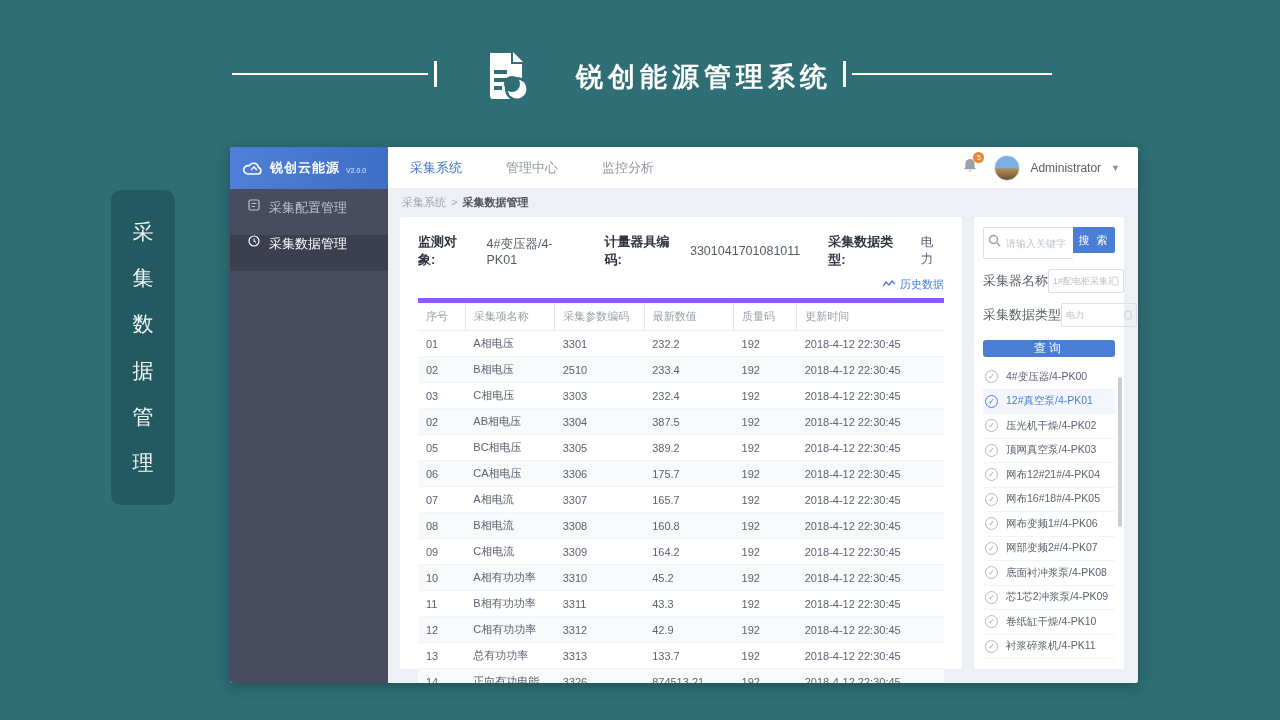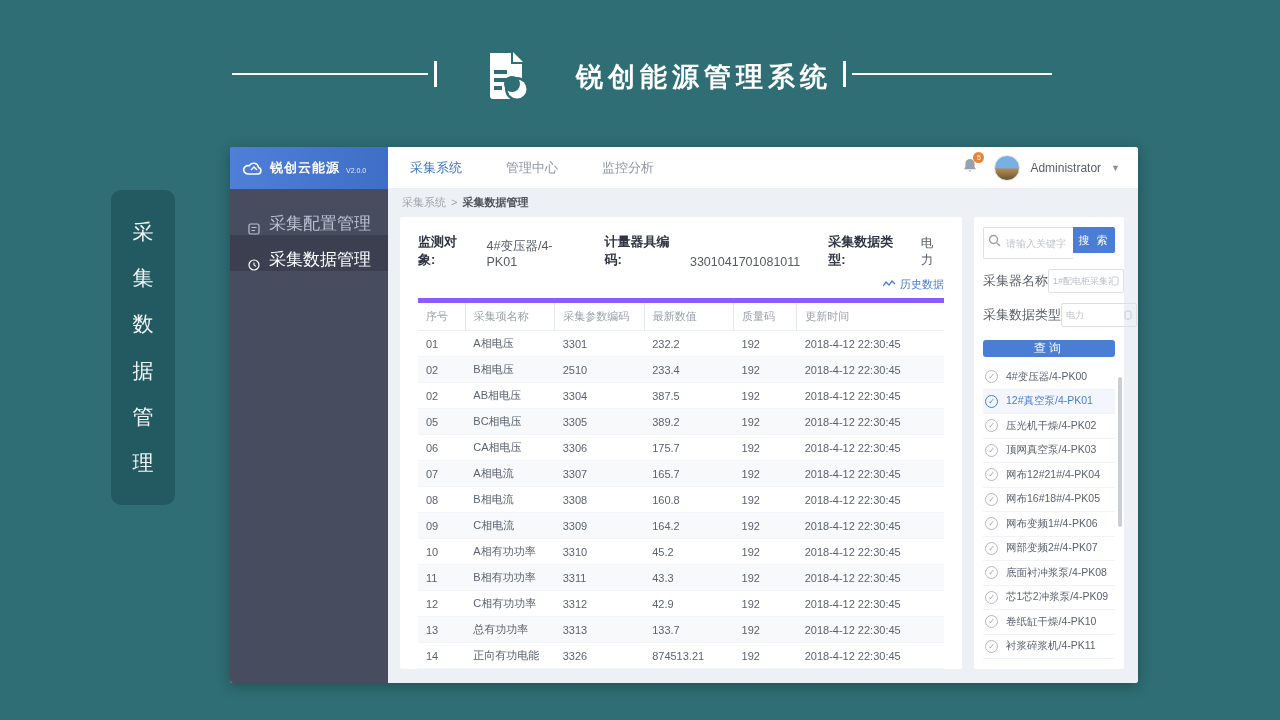--- a/index.html
+++ b/index.html
@@ -42,22 +42,22 @@
   
   .sidebar { width:158px; background:#484c5f; flex-shrink:0; display:flex; flex-direction:column; }
   .logo-bar {
     height:42px; background:linear-gradient(90deg,#4f7fd8,#3e6ec6);
     display:flex; align-items:center; padding-left:12px; gap:6px; color:#fff;
   }
   .logo-text { font-size:13px; font-weight:bold; letter-spacing:1px; }
   .logo-ver { font-size:7px; opacity:.85; margin-top:4px; }
   .menu { padding-top:10px; }
   .menu-item {
-    height:36px; display:flex; align-items:flex-end; gap:9px; padding-left:18px;
-    color:#bcc1cf; font-size:17px; cursor:pointer;
+    height:36px; display:flex; align-items:flex-start; gap:9px; padding-left:18px;
+    color:#bcc1cf; font-size:13px; cursor:pointer;
   }
   .menu-item.active { background:#3b3f50; color:#ffffff; }
   .menu-icon { display:flex; align-items:center; }
 
   
   .main-col { flex:1; display:flex; flex-direction:column; min-width:0; }
   .navbar {
     height:42px; background:#fff; display:flex; align-items:center;
     padding:0 18px 0 22px; border-bottom:1px solid #eceef2; flex-shrink:0;
   }
@@ -82,21 +82,21 @@
   .content { flex:1; background:#edf0f4; display:flex; flex-direction:column; min-height:0; }
   .breadcrumb { height:26px; display:flex; align-items:center; gap:5px; padding-left:14px;
     font-size:11px; color:#a0a5ad; flex-shrink:0; }
   .breadcrumb .current { color:#4d525c; font-weight:bold; }
   .content-body { flex:1; display:flex; padding:2px 14px 14px 12px; gap:12px; min-height:0; }
 
   
   .card { background:#fff; border-radius:2px; }
   .main-card { flex:1; padding:12px 18px 10px 18px; display:flex; flex-direction:column; min-width:0; }
   .info-row { display:flex; gap:28px; margin-top:4px; align-items:baseline; }
-  .info-pair { display:flex; gap:16px; align-items:flex-end; }
+  .info-pair { display:flex; gap:16px; align-items:center; }
   .info-label { font-size:13px; font-weight:bold; color:#2f3542; }
   .info-value { font-size:12.5px; color:#555b66; }
   .history-row { text-align:right; margin:5px 0 6px 0; }
   .history-link { color:#4a7dd4; font-size:11px; cursor:pointer; display:inline-flex; align-items:center; gap:4px; }
 
   table.data { width:100%; border-collapse:collapse; font-size:11px; table-layout:fixed; }
   table.data thead tr { border-top:5px solid #8b5cf6; border-bottom:1px solid #eceff3; }
   table.data th {
     color:#9ba0a9; font-weight:normal; text-align:left; padding:6px 8px;
     border-left:1px solid #e4e7ed;
@@ -285,20 +285,28 @@
                 </tr>
                 <tr>
                   <td>02</td>
                   <td>B相电压</td>
                   <td>2510</td>
                   <td>233.4</td>
                   <td>192</td>
                   <td>2018-4-12 22:30:45</td>
                 </tr>
                 <tr>
+                  <td>03</td>
+                  <td>C相电压</td>
+                  <td>3303</td>
+                  <td>232.4</td>
+                  <td>192</td>
+                  <td>2018-4-12 22:30:45</td>
+                </tr>
+                <tr>
                   <td>02</td>
                   <td>AB相电压</td>
                   <td>3304</td>
                   <td>387.5</td>
                   <td>192</td>
                   <td>2018-4-12 22:30:45</td>
                 </tr>
                 <tr>
                   <td>05</td>
                   <td>BC相电压</td>

